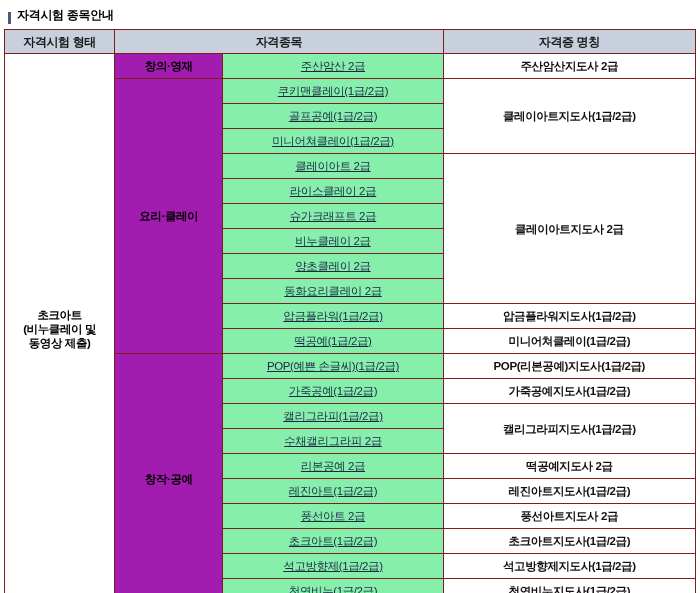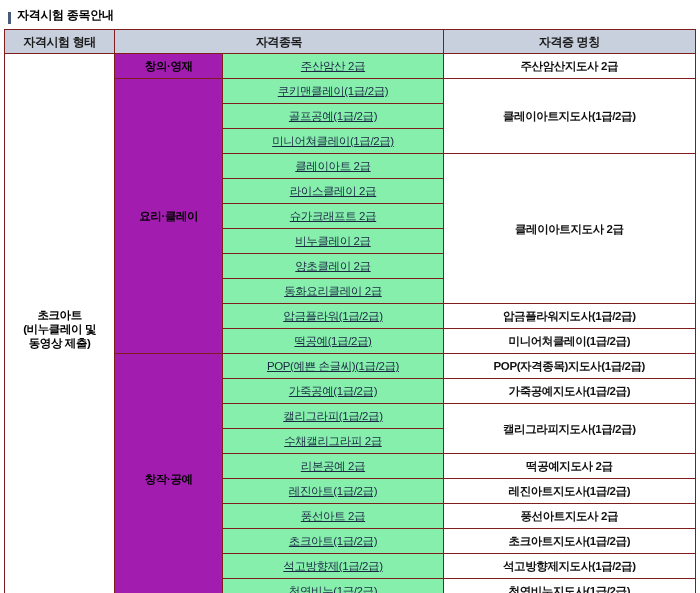--- a/index.html
+++ b/index.html
@@ -160,21 +160,21 @@
           <td class="item-cell">압금플라워(1급/2급)</td>
           <td class="name-cell" rowspan="1">압금플라워지도사(1급/2급)</td>
         </tr>
         <tr>
           <td class="item-cell">떡공예(1급/2급)</td>
           <td class="name-cell" rowspan="1">미니어쳐클레이(1급/2급)</td>
         </tr>
         <tr>
           <td class="group-cell" rowspan="10">창작·공예</td>
           <td class="item-cell">POP(예쁜 손글씨)(1급/2급)</td>
-          <td class="name-cell" rowspan="1">POP(자격종목)지도사(1급/2급)</td>
+          <td class="name-cell" rowspan="1">POP(리본공예)지도사(1급/2급)</td>
         </tr>
         <tr>
           <td class="item-cell">가죽공예(1급/2급)</td>
           <td class="name-cell" rowspan="1">가죽공예지도사(1급/2급)</td>
         </tr>
         <tr>
           <td class="item-cell">캘리그라피(1급/2급)</td>
           <td class="name-cell" rowspan="2">캘리그라피지도사(1급/2급)</td>
         </tr>
         <tr>

